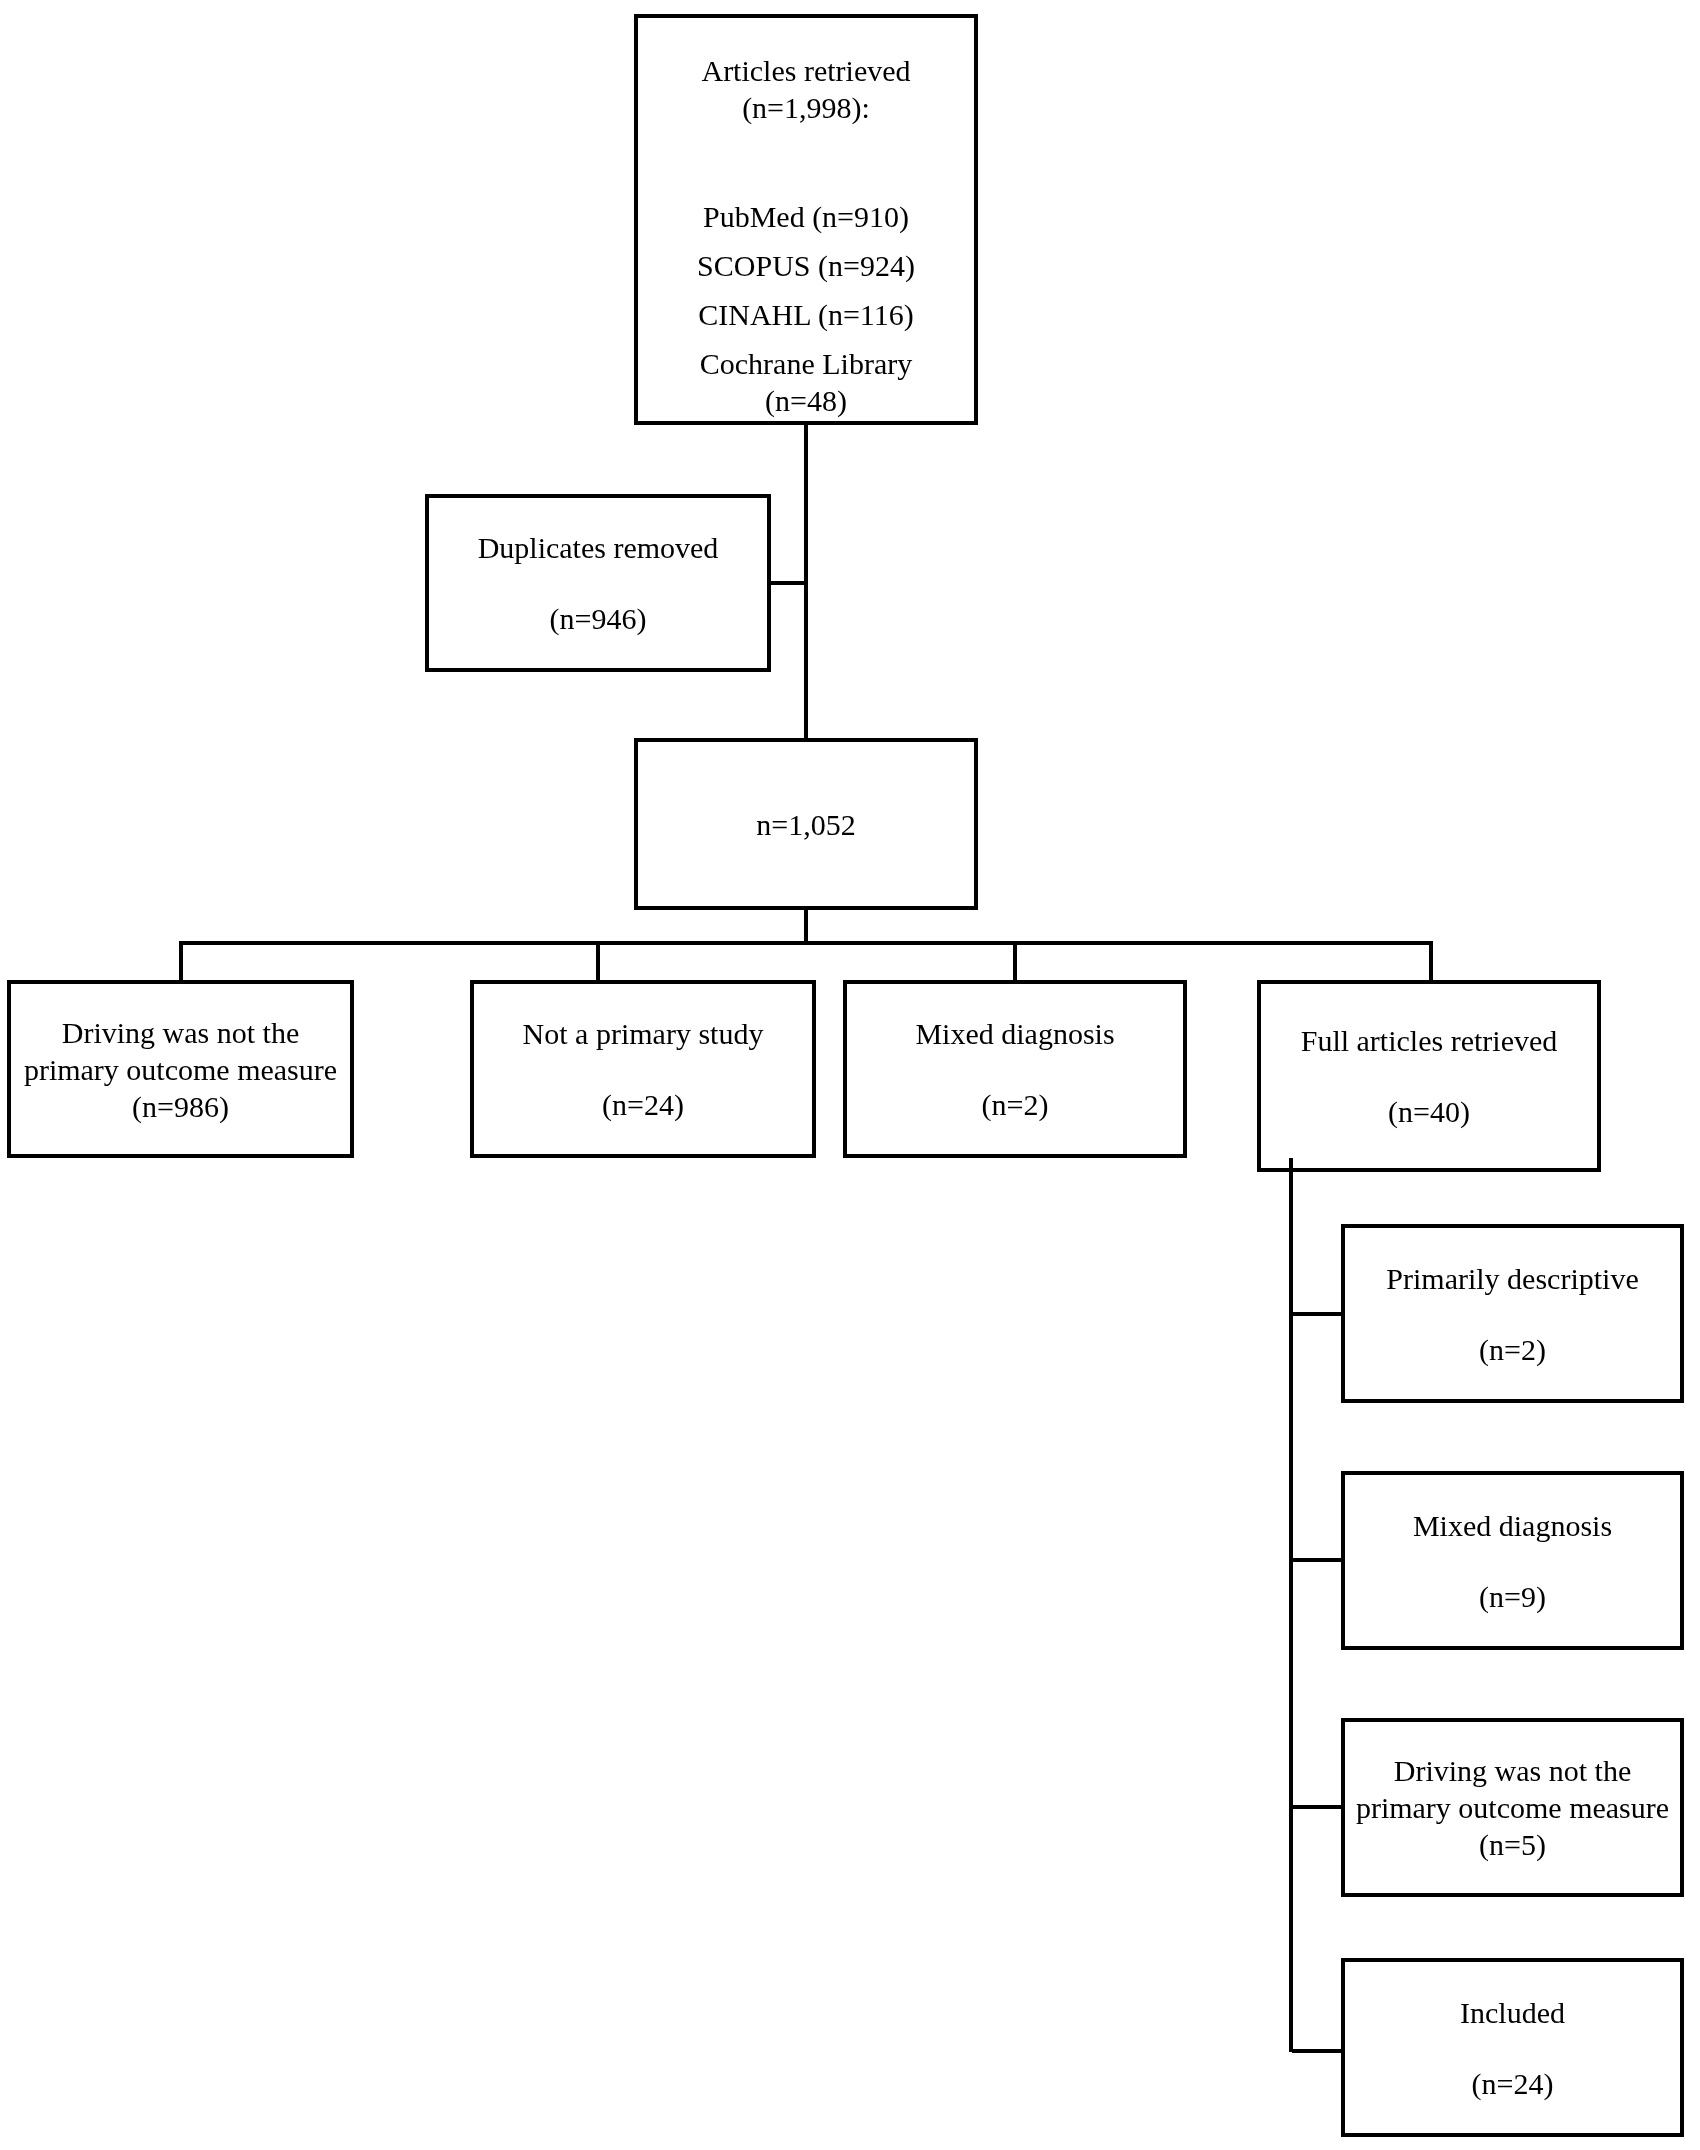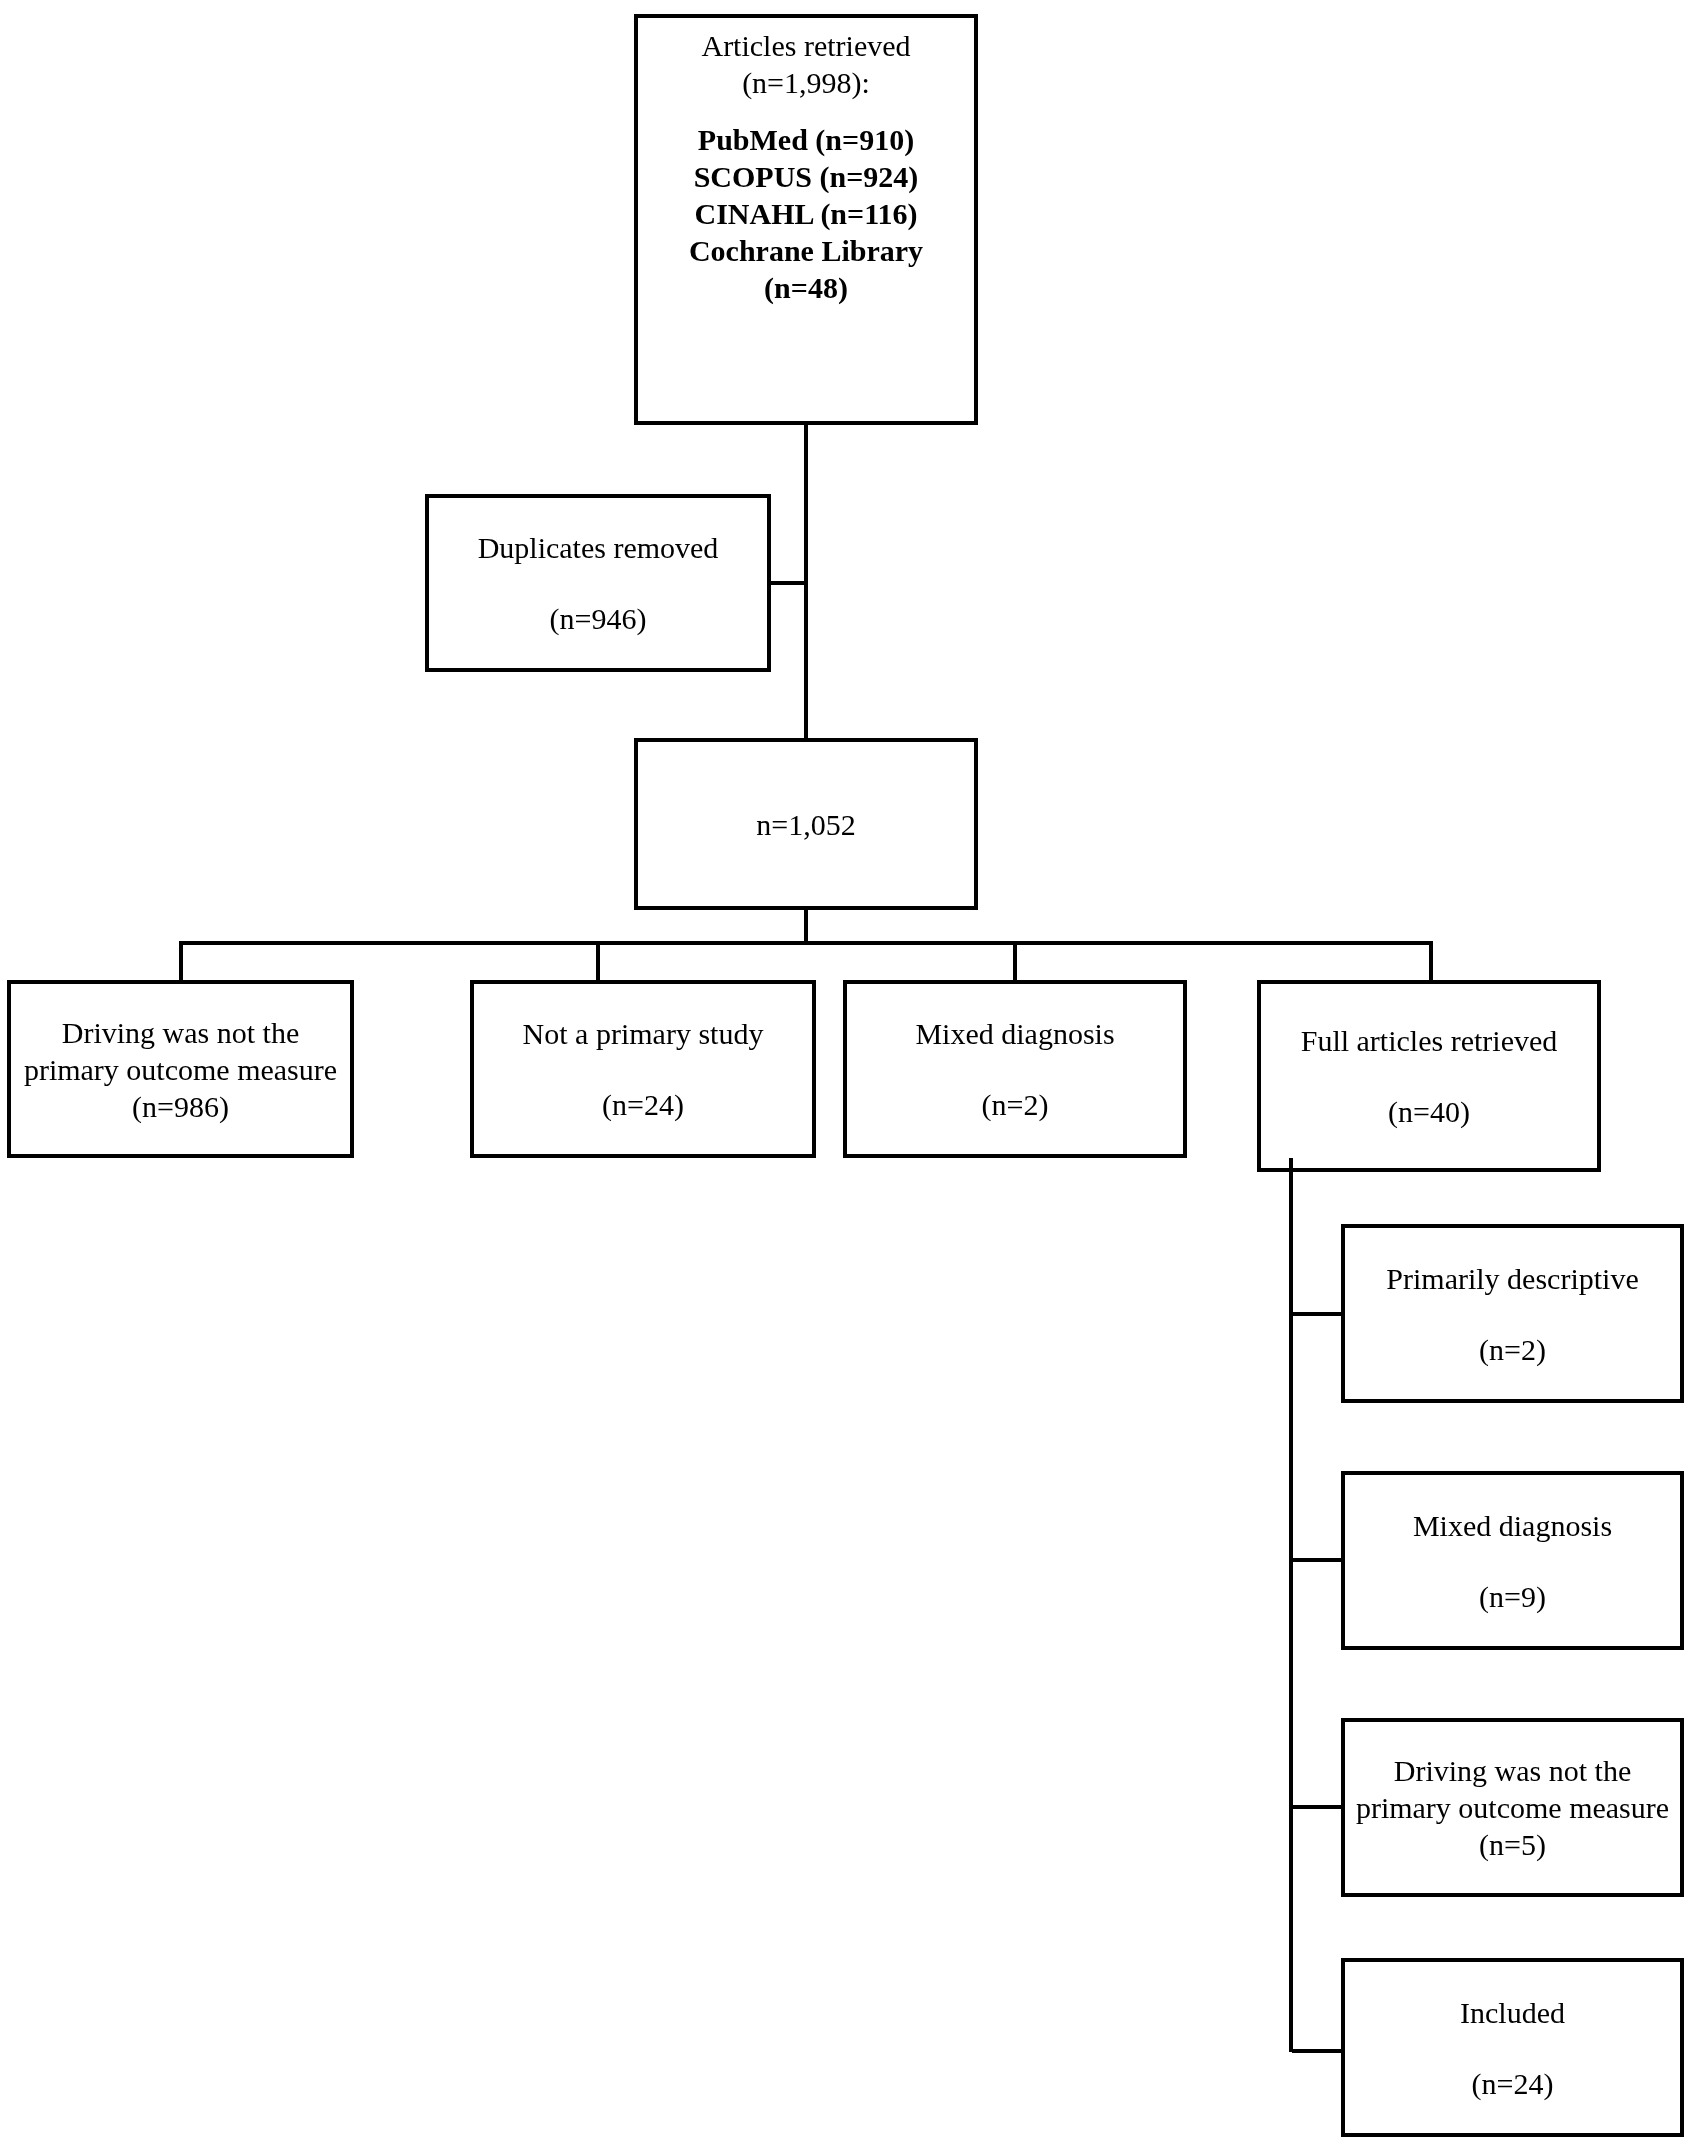--- a/index.html
+++ b/index.html
@@ -27,29 +27,29 @@
     font-size: 30px;
     line-height: 37px;
   }
   .box p {
     margin: 0;
     padding: 0 7px;
   }
   
   .box.align-top {
     justify-content: flex-start;
-    padding-top: 9px;
+    padding-top: 34px;
+    gap: 40px;
   }
   .src-list {
     margin-top: 19.6px;
   }
   .src-list p {
     max-width: 280px;
-    margin: 0 auto;
-    font-weight: bold;
+    margin: 12px auto;
   }
   
   .box.pair {
     justify-content: center;
   }
   .box.pair .count {
     margin-top: 34px;
   }
   
   .box.wrap {

